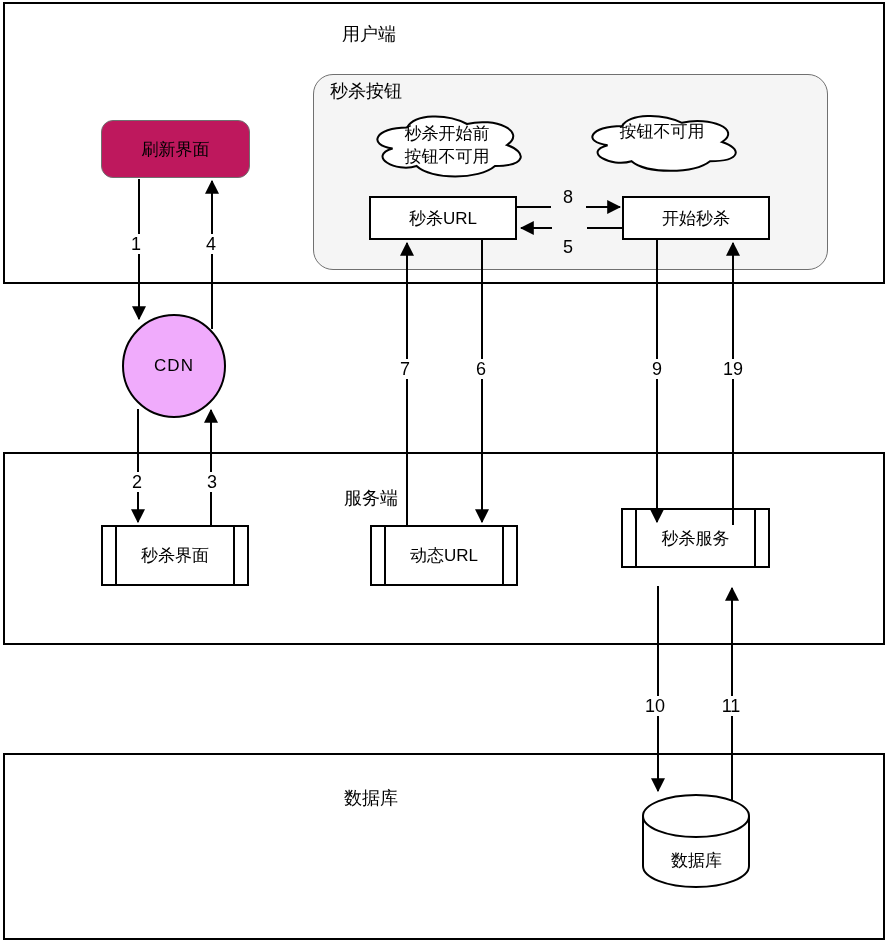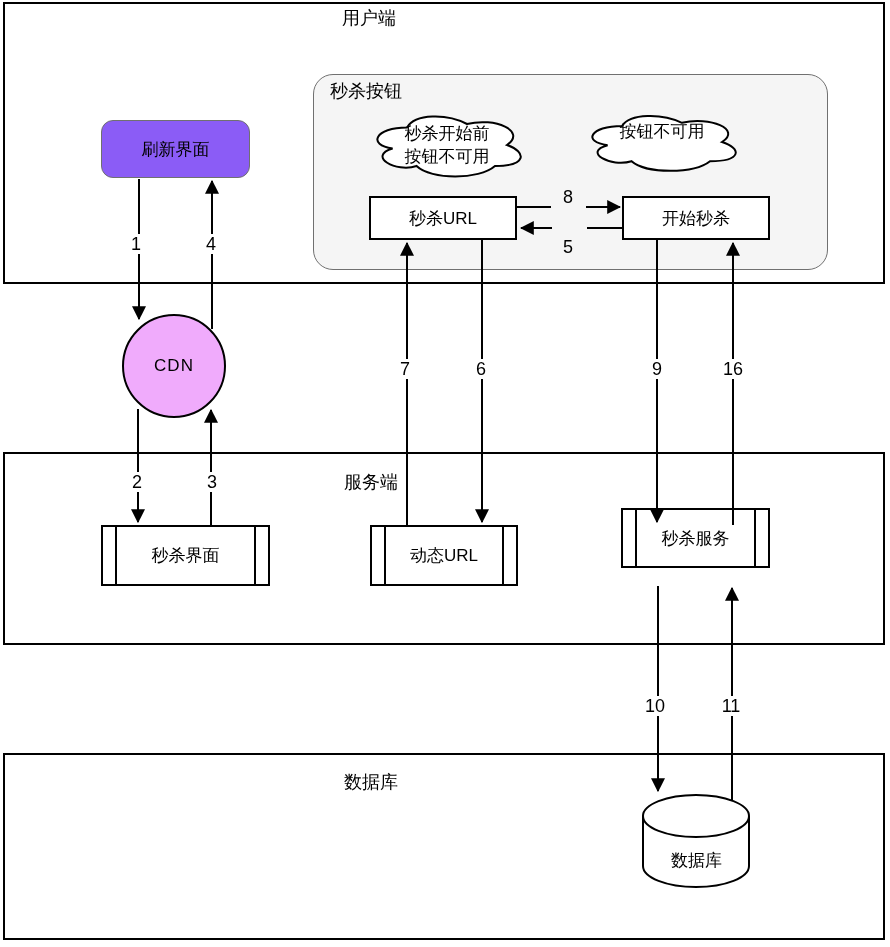--- a/index.html
+++ b/index.html
@@ -1,26 +1,26 @@
 <!DOCTYPE html>
 <html><head>
 <meta charset="utf-8">
 <style>
   html,body{margin:0;padding:0;background:#ffffff;}
   #stage{position:relative;width:890px;height:947px;background:#ffffff;overflow:hidden;
          font-family:"Liberation Sans","DejaVu Sans",sans-serif;color:#000;}
   
   .section{position:absolute;border:2px solid #000;background:#fff;box-sizing:border-box;}
-  .section-label{position:absolute;transform:translateX(-50%);font-size:18px;white-space:nowrap;}
+  .section-label{position:absolute;transform:translateX(-50%);font-size:18px;white-space:nowrap;margin-top:16px;}
   
   .group{position:absolute;left:313px;top:74px;width:515px;height:196px;box-sizing:border-box;
          background:#f5f5f5;border:1px solid #707070;border-radius:20px;}
   .group-label{position:absolute;left:330px;top:79px;font-size:18px;font-family:Liberation Serif, serif;}
   .rounded-node{position:absolute;left:101px;top:120px;width:149px;height:58px;box-sizing:border-box;
-         background:#8b5cf6;border:1px solid #707070;border-radius:12px;
+         background:#be185d;border:1px solid #707070;border-radius:12px;
          display:flex;align-items:center;justify-content:center;font-size:17px;}
   
   .rect-node{position:absolute;box-sizing:border-box;background:#fff;border:2px solid #000;
          display:flex;align-items:center;justify-content:center;font-size:17px;}
   
   .process{position:absolute;box-sizing:border-box;background:#fff;border:2px solid #000;
          display:flex;align-items:center;justify-content:center;font-size:17px;}
   .process::before,.process::after{content:"";position:absolute;top:0;bottom:0;width:0;border-left:2px solid #000;}
   .process::before{left:12px;}
   .process::after{right:12px;}
@@ -61,21 +61,21 @@
     <span>开始秒杀</span>
   </div>
   <div class="rect-node" style="left:369px;top:196px;width:148px;height:44px;">
     <span>秒杀URL</span>
   </div>
 
   <div class="circle-node">
     <span>CDN</span>
   </div>
 
-  <div class="process" style="left:101px;top:525px;width:169px;height:61px;">
+  <div class="process" style="left:101px;top:525px;width:148px;height:61px;">
     <span>秒杀界面</span>
   </div>
   <div class="process" style="left:370px;top:525px;width:148px;height:61px;justify-content:center;">
     <span>动态URL</span>
   </div>
   <div class="process" style="left:621px;top:508px;width:149px;height:60px;">
     <span>秒杀服务</span>
   </div>
 
   <svg id="connectors" width="890" height="947" viewBox="0 0 890 947">
@@ -122,19 +122,19 @@
 
   <div class="cyl-label">数据库</div>
 
   <div class="num" style="left:136px;top:244px;">1</div>
   <div class="num" style="left:211px;top:244px;">4</div>
   <div class="num" style="left:137px;top:482px;">2</div>
   <div class="num" style="left:212px;top:482px;">3</div>
   <div class="num" style="left:405px;top:369px;">7</div>
   <div class="num" style="left:481px;top:369px;">6</div>
   <div class="num" style="left:657px;top:369px;">9</div>
-  <div class="num" style="left:733px;top:369px;">16</div>
+  <div class="num" style="left:733px;top:369px;">19</div>
   <div class="num" style="left:655px;top:706px;">10</div>
   <div class="num" style="left:731px;top:706px;">11</div>
   <div class="num on-gray" style="left:568px;top:197px;">8</div>
   <div class="num on-gray" style="left:568px;top:247px;">5</div>
 
 </div>
 
 </body></html>

